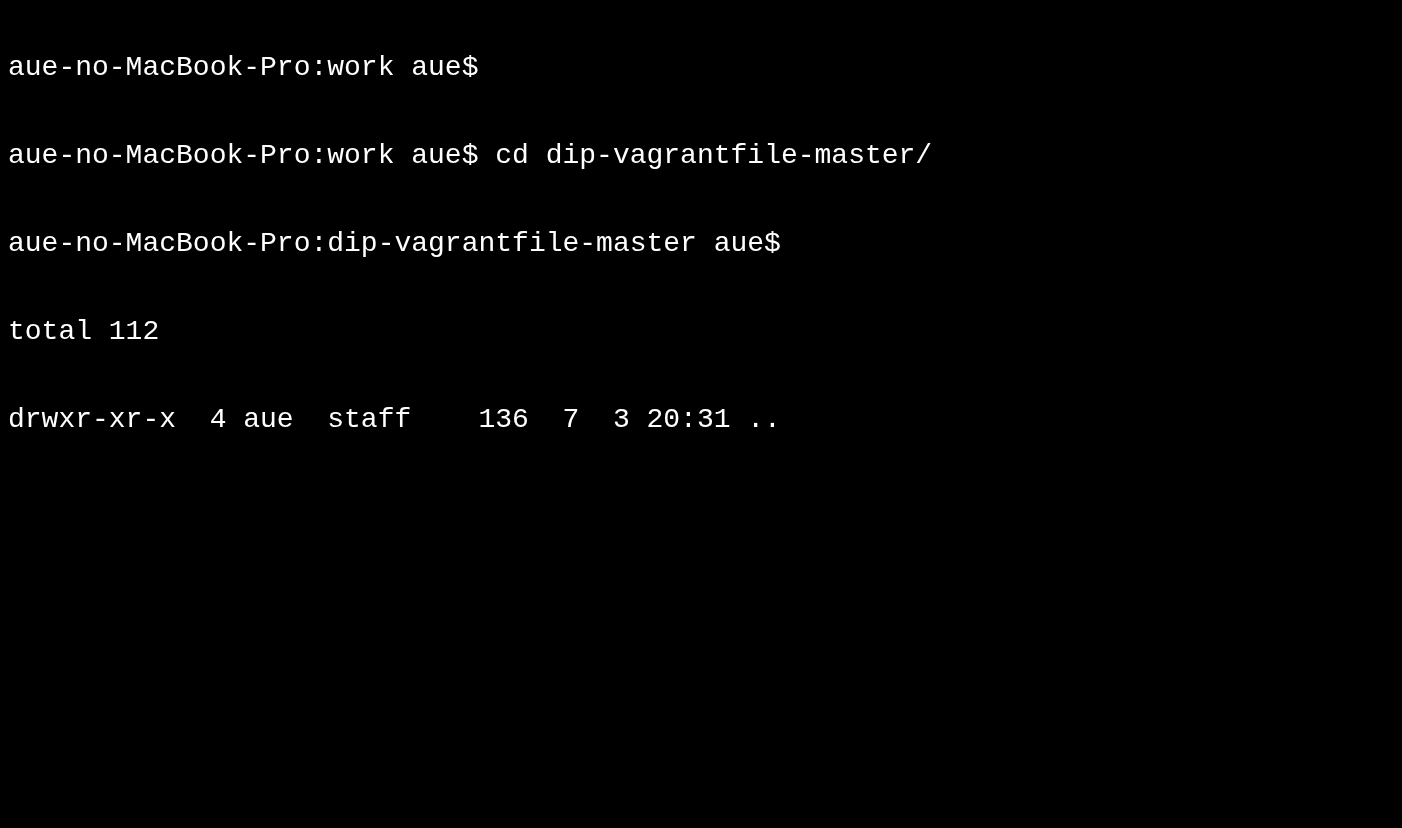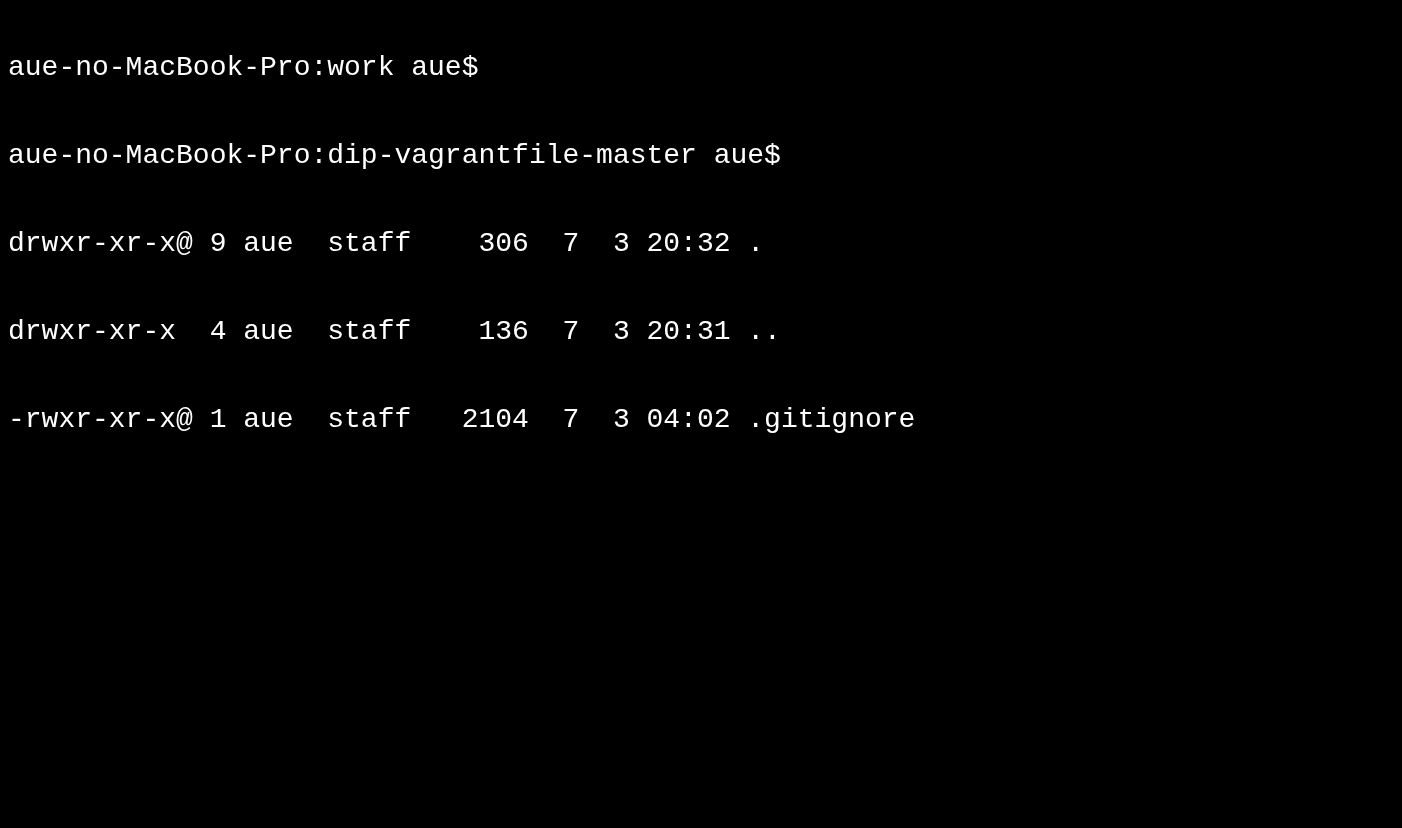--- a/index.html
+++ b/index.html
@@ -20,24 +20,24 @@
     letter-spacing: 0px;
     padding: 2px 8px;
   }
   .line { display: block; }
 </style>
 </head>
 <body>
 
 <div class="terminal">
 <span class="line"><span>aue-no-MacBook-Pro:work aue$</span></span>
+<span class="line"><span>aue-no-MacBook-Pro:work aue$</span><span> cd dip-vagrantfile-master/</span></span>
 <span class="line"><span>aue-no-MacBook-Pro:dip-vagrantfile-master aue$</span></span>
-<span class="line">drwxr-xr-x@ 9 aue  staff    306  7  3 20:32 .</span>
+<span class="line">total 112</span>
 <span class="line">drwxr-xr-x  4 aue  staff    136  7  3 20:31 ..</span>
-<span class="line">-rwxr-xr-x@ 1 aue  staff   2104  7  3 04:02 .gitignore</span>
 
 
 
 
 
 
 
 
 
 

